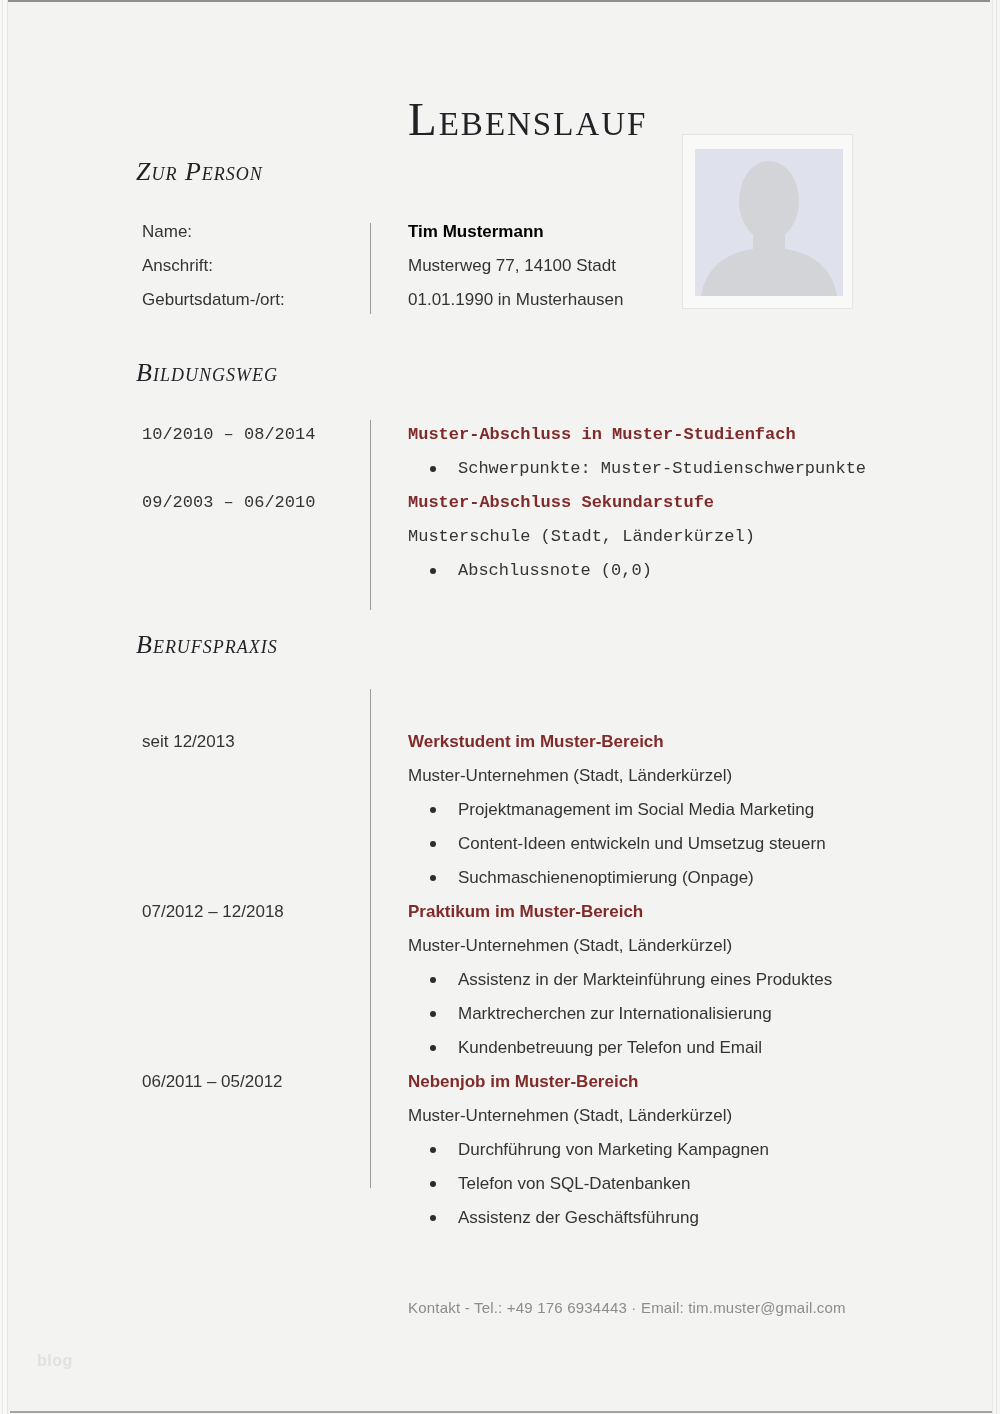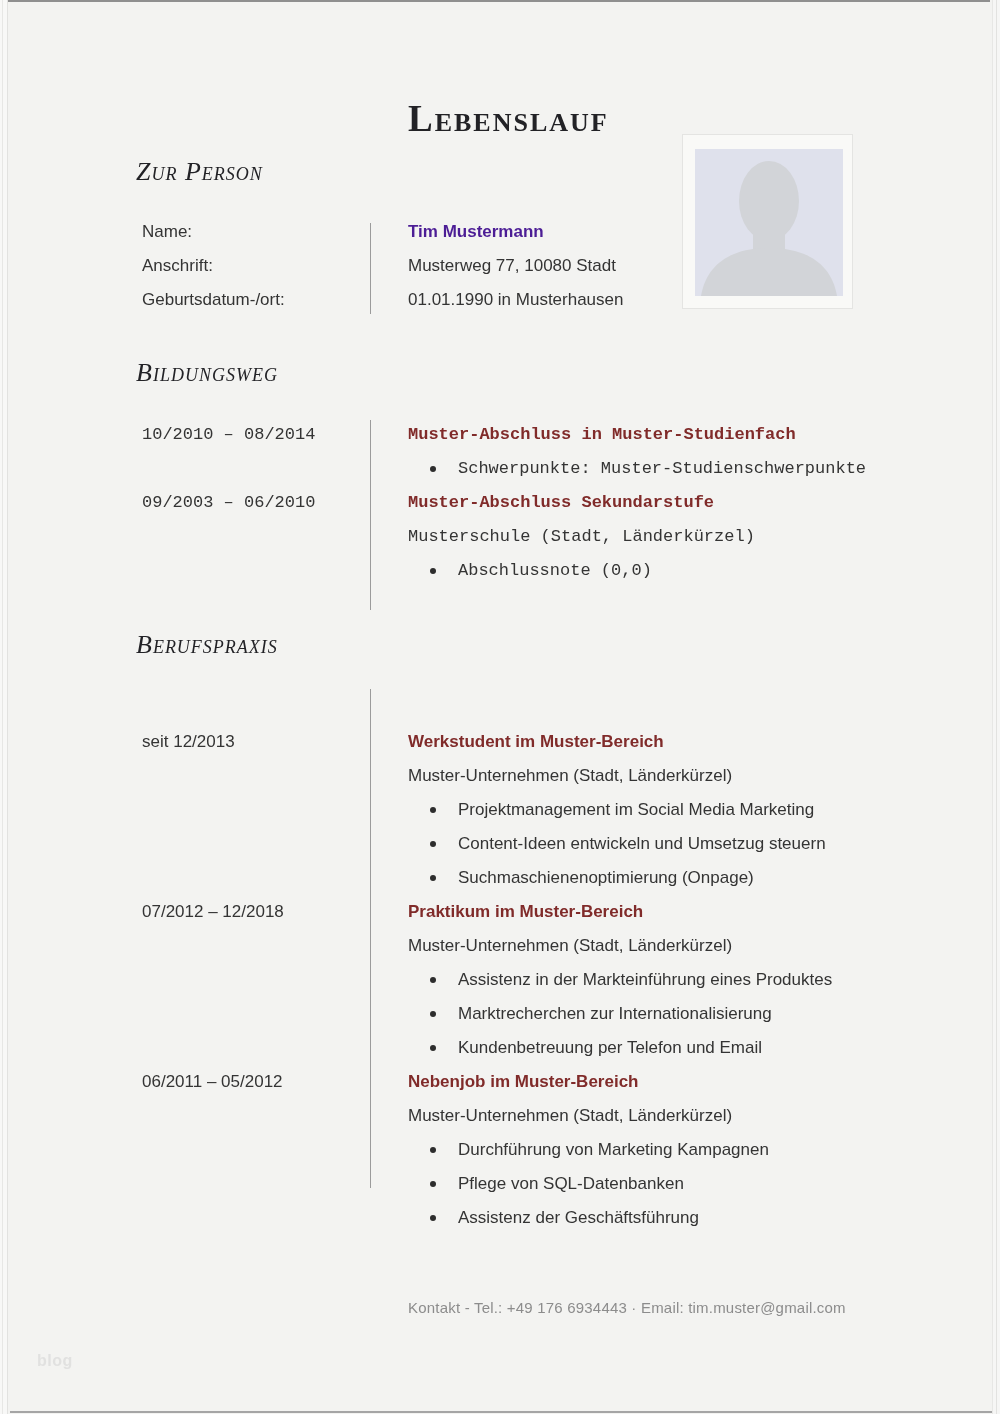--- a/index.html
+++ b/index.html
@@ -21,21 +21,21 @@
   .strip-right { position:absolute; right:0; top:0; width:7px; height:1414px; background:#f6f6f5; }
   .vline-l1 { position:absolute; left:2px;   top:0; width:1px; height:1414px; background:#e7e7e5; }
   .vline-l2 { position:absolute; left:7px;   top:0; width:1px; height:1414px; background:#e2e2e0; }
   .vline-r1 { position:absolute; left:992px; top:0; width:1px; height:1414px; background:#e7e7e5; }
   .vline-r2 { position:absolute; left:996px; top:0; width:1px; height:1414px; background:#e2e2e0; }
 
   .sc { font-variant: small-caps; font-family: "Liberation Serif", "DejaVu Serif", serif; color: #222226; }
 
   .doc-title {
     position: absolute; left: 408px; top: 95px;
-    font-size: 37px; line-height: 48px; font-weight: 700; letter-spacing: 2px;
+    font-size: 47px; line-height: 48px; font-weight: 400; letter-spacing: 2px;
   }
   .section-heading {
     position: absolute; left: 136px;
     font-size: 26px; line-height: 38px; font-weight: 400; letter-spacing: 1px; font-style: italic;
   }
   #heading-person     { top: 153px; }
   #heading-education  { top: 354px; }
   #heading-experience { top: 626px; }
 
   .photo-frame {
@@ -49,21 +49,21 @@
 
   .divider { position: absolute; left: 370px; width: 1px; background: #9b9b9b; }
   #divider-person     { top: 223px; height: 91px; }
   #divider-education  { top: 420px; height: 190px; }
   #divider-experience { top: 689px; height: 499px; }
 
   .person-block { position: absolute; left: 0; top: 215px; width: 912px; text-decoration: underline; }
   .person-row { position: relative; height: 34px; }
   .person-label { position: absolute; left: 142px; line-height: 34px; font-size: 17px; color: #343434; }
   .person-value { position: absolute; left: 408px; line-height: 34px; font-size: 17px; color: #343434; }
-  .accent { color: #4c1d95; font-weight: bold; }
+  .accent { color: #000000; font-weight: bold; }
 
   .entries-block { position: absolute; left: 0; width: 1000px; }
   #education-block  { top: 418px; font-family: Liberation Mono, monospace; }
   #experience-block { top: 688px; margin-top: 37px; }
   .entry { position: relative; margin-left: 408px; width: 490px; }
   .entry-period {
     position: absolute; left: -266px; top: 0; width: 250px;
     line-height: 34px; font-size: 17px; color: #343434; white-space: nowrap;
   }
   .entry-title    { line-height: 34px; font-size: 17px; font-weight: bold; color: #802b2a; }
@@ -111,21 +111,21 @@
 
   <h2 id="heading-person" class="section-heading sc">Zur Person</h2>
   <div id="divider-person" class="divider"></div>
   <div class="person-block">
     <div class="person-row">
       <span class="person-label">Name:</span>
       <span class="person-value accent">Tim Mustermann</span>
     </div>
     <div class="person-row">
       <span class="person-label">Anschrift:</span>
-      <span class="person-value">Musterweg 77, 10080 Stadt</span>
+      <span class="person-value">Musterweg 77, 14100 Stadt</span>
     </div>
     <div class="person-row">
       <span class="person-label">Geburtsdatum-/ort:</span>
       <span class="person-value">01.01.1990 in Musterhausen</span>
     </div>
   </div>
 
   <h2 id="heading-education" class="section-heading sc">Bildungsweg</h2>
   <div id="divider-education" class="divider"></div>
   <div id="education-block" class="entries-block">
@@ -174,21 +174,21 @@
         <li>Kundenbetreuung per Telefon und Email</li>
       </ul>
     </div>
 
     <div class="entry">
       <span class="entry-period">06/2011 – 05/2012</span>
       <div class="entry-title">Nebenjob im Muster-Bereich</div>
       <div class="entry-subtitle">Muster-Unternehmen (Stadt, Länderkürzel)</div>
       <ul>
         <li>Durchführung von Marketing Kampagnen</li>
-        <li>Pflege von SQL-Datenbanken</li>
+        <li>Telefon von SQL-Datenbanken</li>
         <li>Assistenz der Geschäftsführung</li>
       </ul>
     </div>
 
   </div>
 
   <div class="footer-contact">Kontakt - Tel.: +49 176 6934443 · Email: tim.muster@gmail.com</div>
 
   <div class="watermark">blog</div>
 

